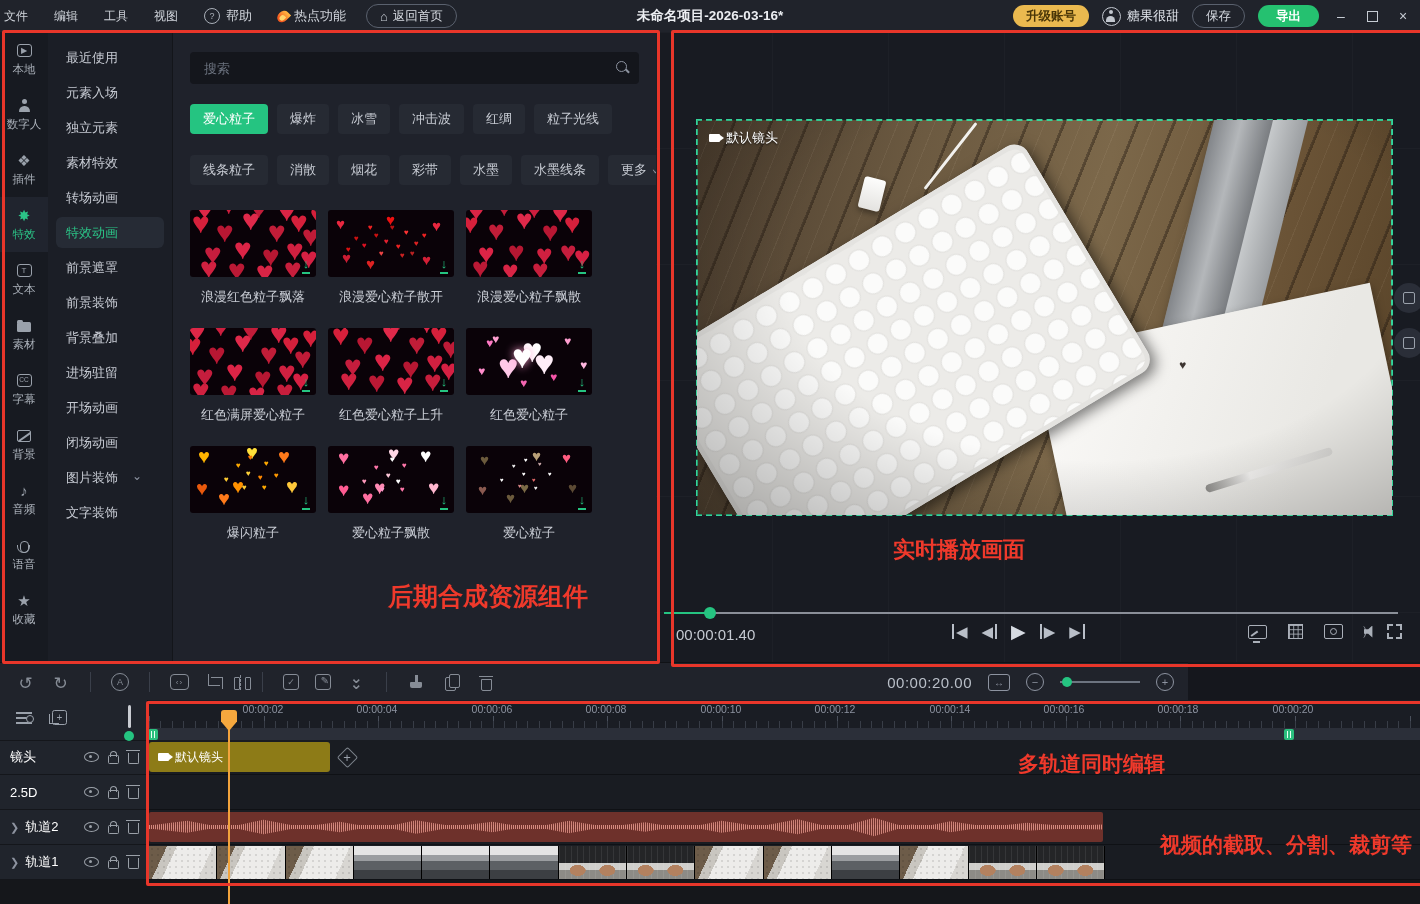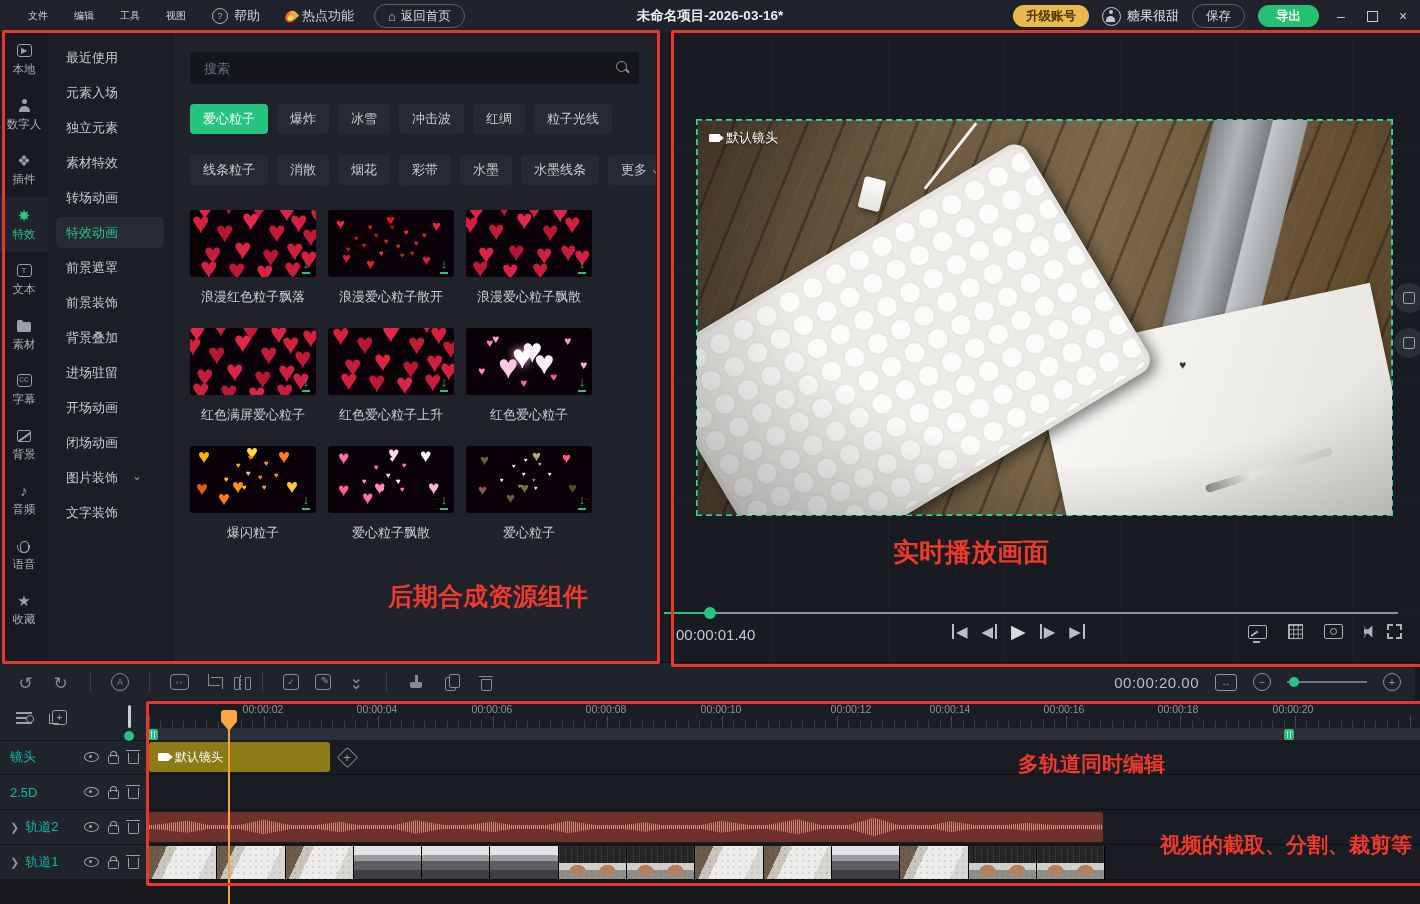--- a/index.html
+++ b/index.html
@@ -2,21 +2,21 @@
 <html><head>
 <meta charset="utf-8">
 <style>
   html,body{margin:0;padding:0;background:#0d0f13;}
   #app{position:relative;width:1420px;height:904px;background:#15171d;overflow:hidden;
        font-family:"Liberation Sans","DejaVu Sans",sans-serif;color:#d6dae1;
        -webkit-font-smoothing:antialiased;}
   
   #titlebar{position:absolute;left:0;top:0;width:1420px;height:32px;background:#20232b;
             display:flex;align-items:center;z-index:5;}
-  .tmenu{display:flex;align-items:center;gap:26px;padding-left:28px;font-size:10px;color:#d0d4db;}
+  .tmenu{display:flex;align-items:center;gap:26px;padding-left:4px;font-size:12px;color:#d0d4db;}
   .tmenu>span{cursor:default;}
   .mgrp{display:flex;align-items:center;gap:6px;font-size:13px;color:#d0d4db;margin-left:26px;}
   .ihelp{width:14px;height:14px;border:1.2px solid #aab0b9;border-radius:50%;display:grid;place-items:center;}
   .ihelp::before{content:"?";font-size:9px;color:#aab0b9;}
   .iflame{width:10px;height:13px;background:linear-gradient(180deg,#ffb23e 10%,#f4581f 80%);
           border-radius:50% 0 50% 50%;transform:rotate(45deg);position:relative;}
   .iflame::after{content:"";position:absolute;left:3px;top:5px;width:5px;height:6px;background:#ffd76a;
           border-radius:50% 0 50% 50%;}
   .pill{height:22px;border:1px solid #5a616e;border-radius:12px;display:flex;align-items:center;
         gap:5px;padding:0 13px;font-size:12.5px;color:#d6dae1;}
@@ -179,21 +179,21 @@
   .pv-full{width:15px;height:15px;background:
     linear-gradient(currentColor,currentColor) 0 0/6px 2px no-repeat,
     linear-gradient(currentColor,currentColor) 0 0/2px 6px no-repeat,
     linear-gradient(currentColor,currentColor) 100% 0/6px 2px no-repeat,
     linear-gradient(currentColor,currentColor) 100% 0/2px 6px no-repeat,
     linear-gradient(currentColor,currentColor) 0 100%/6px 2px no-repeat,
     linear-gradient(currentColor,currentColor) 0 100%/2px 6px no-repeat,
     linear-gradient(currentColor,currentColor) 100% 100%/6px 2px no-repeat,
     linear-gradient(currentColor,currentColor) 100% 100%/2px 6px no-repeat;}
   
-  #toolbar{position:absolute;left:0;top:662px;width:1415px;height:38px;background:#20232b;border-top:1px solid #101216;
+  #toolbar{position:absolute;left:0;top:662px;width:1188px;height:38px;background:#20232b;border-top:1px solid #101216;
     display:flex;align-items:center;color:#868c96;}
   .tbwrap{display:flex;align-items:center;gap:16px;padding-left:16px;}
   .tdiv{width:1px;height:20px;background:#3a3f4a;margin:0 4px;}
   .tb{width:19px;height:19px;position:relative;display:grid;place-items:center;font-size:17px;cursor:pointer;}
   .tb-undo::before{content:"↺";}
   .tb-redo::before{content:"↻";}
   .tb-rec{border:1.5px solid currentColor;border-radius:50%;width:16px;height:16px;font-size:9px;}
   .tb-rec::before{content:"A";}
   .tb-mask{border:1.5px solid currentColor;border-radius:4px;width:17px;height:14px;font-size:8px;letter-spacing:1px;}
   .tb-mask::before{content:"‹›";}
@@ -233,21 +233,21 @@
                linear-gradient(currentColor,currentColor) 0 11px/16px 2px no-repeat;color:#9aa1ab;}
   .hd-list::after{content:"";position:absolute;right:-1px;top:4px;width:6px;height:6px;border:1.4px solid #9aa1ab;border-radius:50%;background:#20242c;}
   .hd-add{position:absolute;left:52px;top:10px;width:13px;height:13px;border:1.4px solid #9aa1ab;border-radius:2.5px;
     display:grid;place-items:center;font-size:10px;color:#9aa1ab;}
   .hd-add::after{content:"+";}
   .hd-add::before{content:"";position:absolute;left:-4px;top:3px;width:9px;height:9px;border-left:1.4px solid #9aa1ab;border-bottom:1.4px solid #9aa1ab;}
   #th-vline{position:absolute;left:128px;top:5px;width:3px;height:23px;background:#c9ccd2;border-radius:2px;}
   #th-dot{position:absolute;left:124px;top:31px;width:10px;height:10px;border-radius:50%;background:#25c481;}
   .trow{position:absolute;left:0;width:147px;height:35px;display:flex;align-items:center;
     border-bottom:1px solid #14161b;box-sizing:border-box;padding:0 8px 0 10px;gap:6px;}
-  .tname{font-size:13px;color:#14b8a6;}
+  .tname{font-size:13px;color:#ffffff;}
   .tchev{color:#8d93a0;font-size:11px;}
   .tchev::before{content:"❯";}
   .thicons{margin-left:auto;display:flex;align-items:center;gap:9px;color:#9aa0a8;}
   .ieye{width:13px;height:8px;border:1.3px solid currentColor;border-radius:50%;position:relative;}
   .ieye::after{content:"";position:absolute;left:4px;top:1.8px;width:3px;height:3px;border-radius:50%;background:currentColor;}
   .ilock{width:9px;height:7px;border:1.3px solid currentColor;border-radius:1.5px;position:relative;margin-top:4px;}
   .ilock::before{content:"";position:absolute;left:0.8px;top:-5px;width:5px;height:5px;border:1.3px solid currentColor;border-bottom:none;border-radius:4px 4px 0 0;}
   .itrh{width:9px;height:10px;border:1.3px solid currentColor;border-top:none;border-radius:0 0 2px 2px;position:relative;margin-top:2px;}
   .itrh::before{content:"";position:absolute;left:-2.6px;top:-2.5px;width:14px;height:1.4px;background:currentColor;}
   #ruler{position:absolute;left:147px;top:0;width:1273px;height:28px;background:#1a1d24;}
@@ -596,21 +596,21 @@
   </div>
 
   <div id="timeline">
     <div id="ruler">
       <span class="rlab first" style="left:12px;margin-top:30px;">0:00</span>
       <span class="rlab" style="left:116px;">00:00:02</span>
       <span class="rlab" style="left:230px;">00:00:04</span>
       <span class="rlab" style="left:345px;">00:00:06</span>
       <span class="rlab" style="left:459px;">00:00:08</span>
       <span class="rlab" style="left:574px;">00:00:10</span>
-      <span class="rlab" style="left:704px;">00:00:12</span>
+      <span class="rlab" style="left:688px;">00:00:12</span>
       <span class="rlab" style="left:803px;">00:00:14</span>
       <span class="rlab" style="left:917px;">00:00:16</span>
       <span class="rlab" style="left:1031px;">00:00:18</span>
       <span class="rlab" style="left:1146px;">00:00:20</span>
     </div>
     <div id="scrollstrip">
       <span class="loopmark" style="left:1px;"></span>
       <span class="loopmark" style="left:1137px;"></span>
     </div>
 
@@ -693,17 +693,17 @@
     </div>
 
     <div id="playhead-line"></div>
     <div id="playhead-cap"></div>
   </div>
 
   <div class="annbox" style="left:2px;top:30px;width:652px;height:628px;"></div>
   <div class="annbox" style="left:671px;top:30px;width:746px;height:631px;"></div>
   <div class="annbox" style="left:146px;top:701px;width:1271px;height:179px;"></div>
   <div class="anntext" style="left:388px;top:580px;font-size:25px;">后期合成资源组件</div>
-  <div class="anntext" style="left:893px;top:535px;font-size:26px;">实时播放画面</div>
+  <div class="anntext" style="left:893px;top:535px;font-size:22px;">实时播放画面</div>
   <div class="anntext" style="left:1018px;top:750px;font-size:21px;">多轨道同时编辑</div>
   <div class="anntext" style="left:1160px;top:831px;font-size:21px;">视频的截取、分割、裁剪等</div>
 
 </div>
 
 </body></html>

